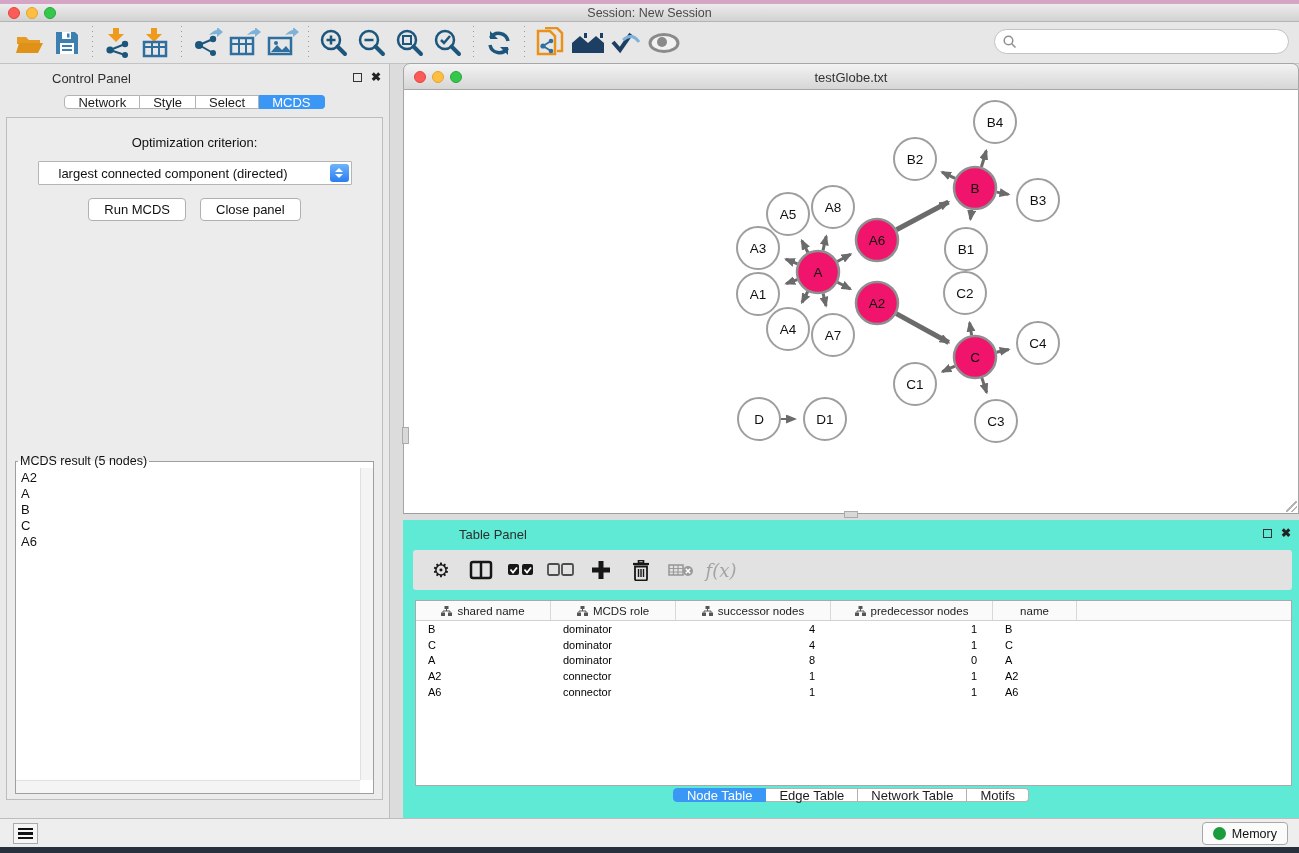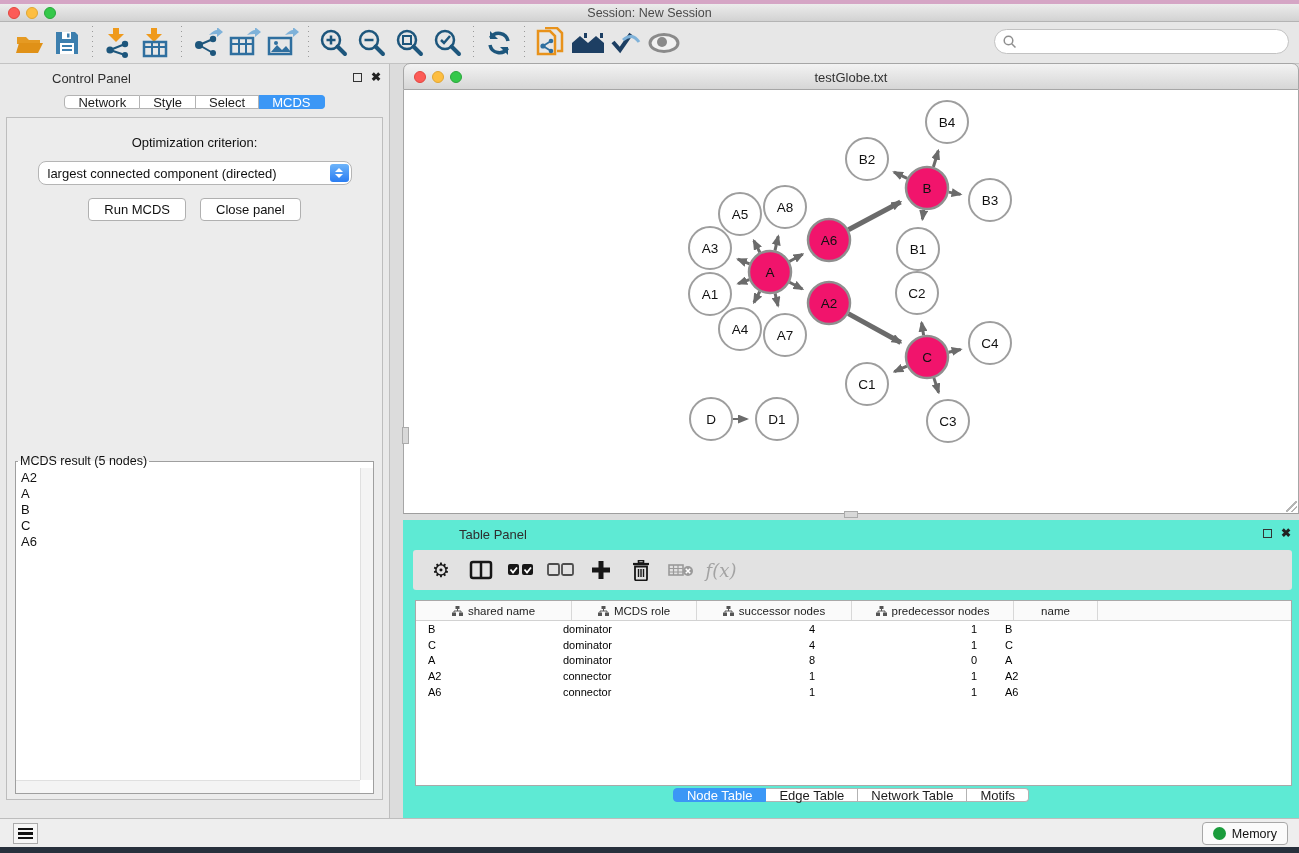--- a/index.html
+++ b/index.html
@@ -50,22 +50,22 @@
   .tab { height:14px; padding:0 13px; background:#fff; border:1px solid #b3b3b3; border-left:none;
     font-size:13px; color:#1c1c1c; display:flex; align-items:center; }
   .tab:first-child { border-left:1px solid #b3b3b3; border-radius:4px 0 0 4px; }
   .tab:last-child { border-radius:0 4px 4px 0; }
   .tab.active { background:#3b97f6; border-color:#3b97f6; color:#fff; }
 
   .cp-content { position:absolute; left:6px; right:6px; top:53px; height:683px;
     background:#ececec; border:1px solid #bdbdbd; }
   .opt-label { margin-top:17px; text-align:center; font-size:13px; color:#111; }
   .dropdown { position:relative; margin:11px auto 0; width:314px; height:24px; background:#fff;
-    border:1px solid #b5b5b5; border-radius:8px; font-size:13px; color:#111;
-    display:flex; align-items:center; padding-left:9px; }
+    border:1px solid #b5b5b5; border-radius:1px; font-size:13px; color:#111;
+    display:flex; align-items:center; padding-left:20px; }
   .dd-stepper { position:absolute; right:2px; top:2px; width:19px; height:18px; border-radius:3px;
     background:linear-gradient(#6db4fa,#2a7df2); display:flex; flex-direction:column;
     align-items:center; justify-content:center; gap:2px; }
   .dd-stepper i { width:0; height:0; border-left:4px solid transparent; border-right:4px solid transparent; }
   .dd-up { border-bottom:4px solid #fff; }
   .dd-down { border-top:4px solid #fff; }
   .cp-buttons { margin-top:13px; display:flex; justify-content:center; gap:14px; }
   .btn { height:23px; padding:0 15px; background:#fff; border:1px solid #b0b0b0; border-radius:4px;
     font-size:13px; color:#111; display:flex; align-items:center; }
 
@@ -77,21 +77,21 @@
   .mcds-vtrack { position:absolute; right:0; top:0; bottom:13px; width:13px; background:#f4f4f4; border-left:1px solid #e0e0e0; }
   .mcds-htrack { position:absolute; left:0; right:13px; bottom:0; height:13px; background:#f4f4f4; border-top:1px solid #e0e0e0; }
 
   
   .net-window { position:absolute; left:403px; top:-1px; width:896px; height:451px; }
   .net-titlebar { position:relative; height:27px; background:linear-gradient(#f3f3f3,#d6d6d6);
     border:1px solid #a6a6a6; border-radius:7px 7px 0 0;padding-left:36px; }
   .net-titlebar .lights { top:7px; left:10px; }
   .net-title { position:absolute; left:0; right:0; top:6px; text-align:center; font-size:13px; color:#333; }
   .net-canvas { position:relative; height:424px; background:#fff;
-    border-left:1px solid #a6a6a6; border-right:1px solid #a6a6a6; border-bottom:1px solid #9e9e9e; }
+    border-left:1px solid #a6a6a6; border-right:1px solid #a6a6a6; border-bottom:1px solid #9e9e9e;padding-left:48px; }
   .net-handle-left { position:absolute; left:-1px; top:364px; width:7px; height:17px;
     background:#d8d8d8; border:1px solid #ababab; }
   .net-handle-bottom { position:absolute; left:441px; bottom:-4px; width:14px; height:7px;
     background:#d8d8d8; border:1px solid #ababab; }
   .net-grip { position:absolute; right:1px; bottom:1px; width:11px; height:11px;
     background:linear-gradient(135deg, transparent 45%, #b5b5b5 45%, #b5b5b5 55%, transparent 55%, transparent 70%, #b5b5b5 70%, #b5b5b5 80%, transparent 80%); }
 
   
   .table-panel { position:absolute; left:403px; top:456px; width:896px; height:298px; background:#5eead4; }
   .tp-toolbar { position:absolute; left:10px; right:7px; top:30px; height:40px; background:#e2e2e2;
@@ -501,21 +501,21 @@
               <circle cx="20" cy="9" r="5" fill="#9a9a9a"></circle>
               <path d="M17.8 6.8 l4.4 4.4 M22.2 6.8 l-4.4 4.4" stroke="#fff" stroke-width="1.6"></path>
             </svg>
         </div>
         <div class="tp-btn">
             <span class="fx">f(x)</span>
           </div>
       </div>
       <div class="data-table">
         <div class="thead" id="table-head">
-            <div class="th" style="width: 156px; justify-content: center;">
+            <div class="th" style="width: 135px; justify-content: center;">
               <svg width="11" height="10">
                 <rect x="3.5" y="0" width="4" height="3" fill="#555"></rect>
                 <rect x="0" y="6.5" width="4" height="3.5" fill="#555"></rect>
                 <rect x="7" y="6.5" width="4" height="3.5" fill="#555"></rect>
                 <path d="M5.5 3 v2 M2 6.5 v-1.5 h7 v1.5" stroke="#555" stroke-width="1" fill="none"></path>
               </svg>
               <span>shared name</span>
             </div>
             <div class="th" style="width: 125px;">
               <svg width="11" height="10">

